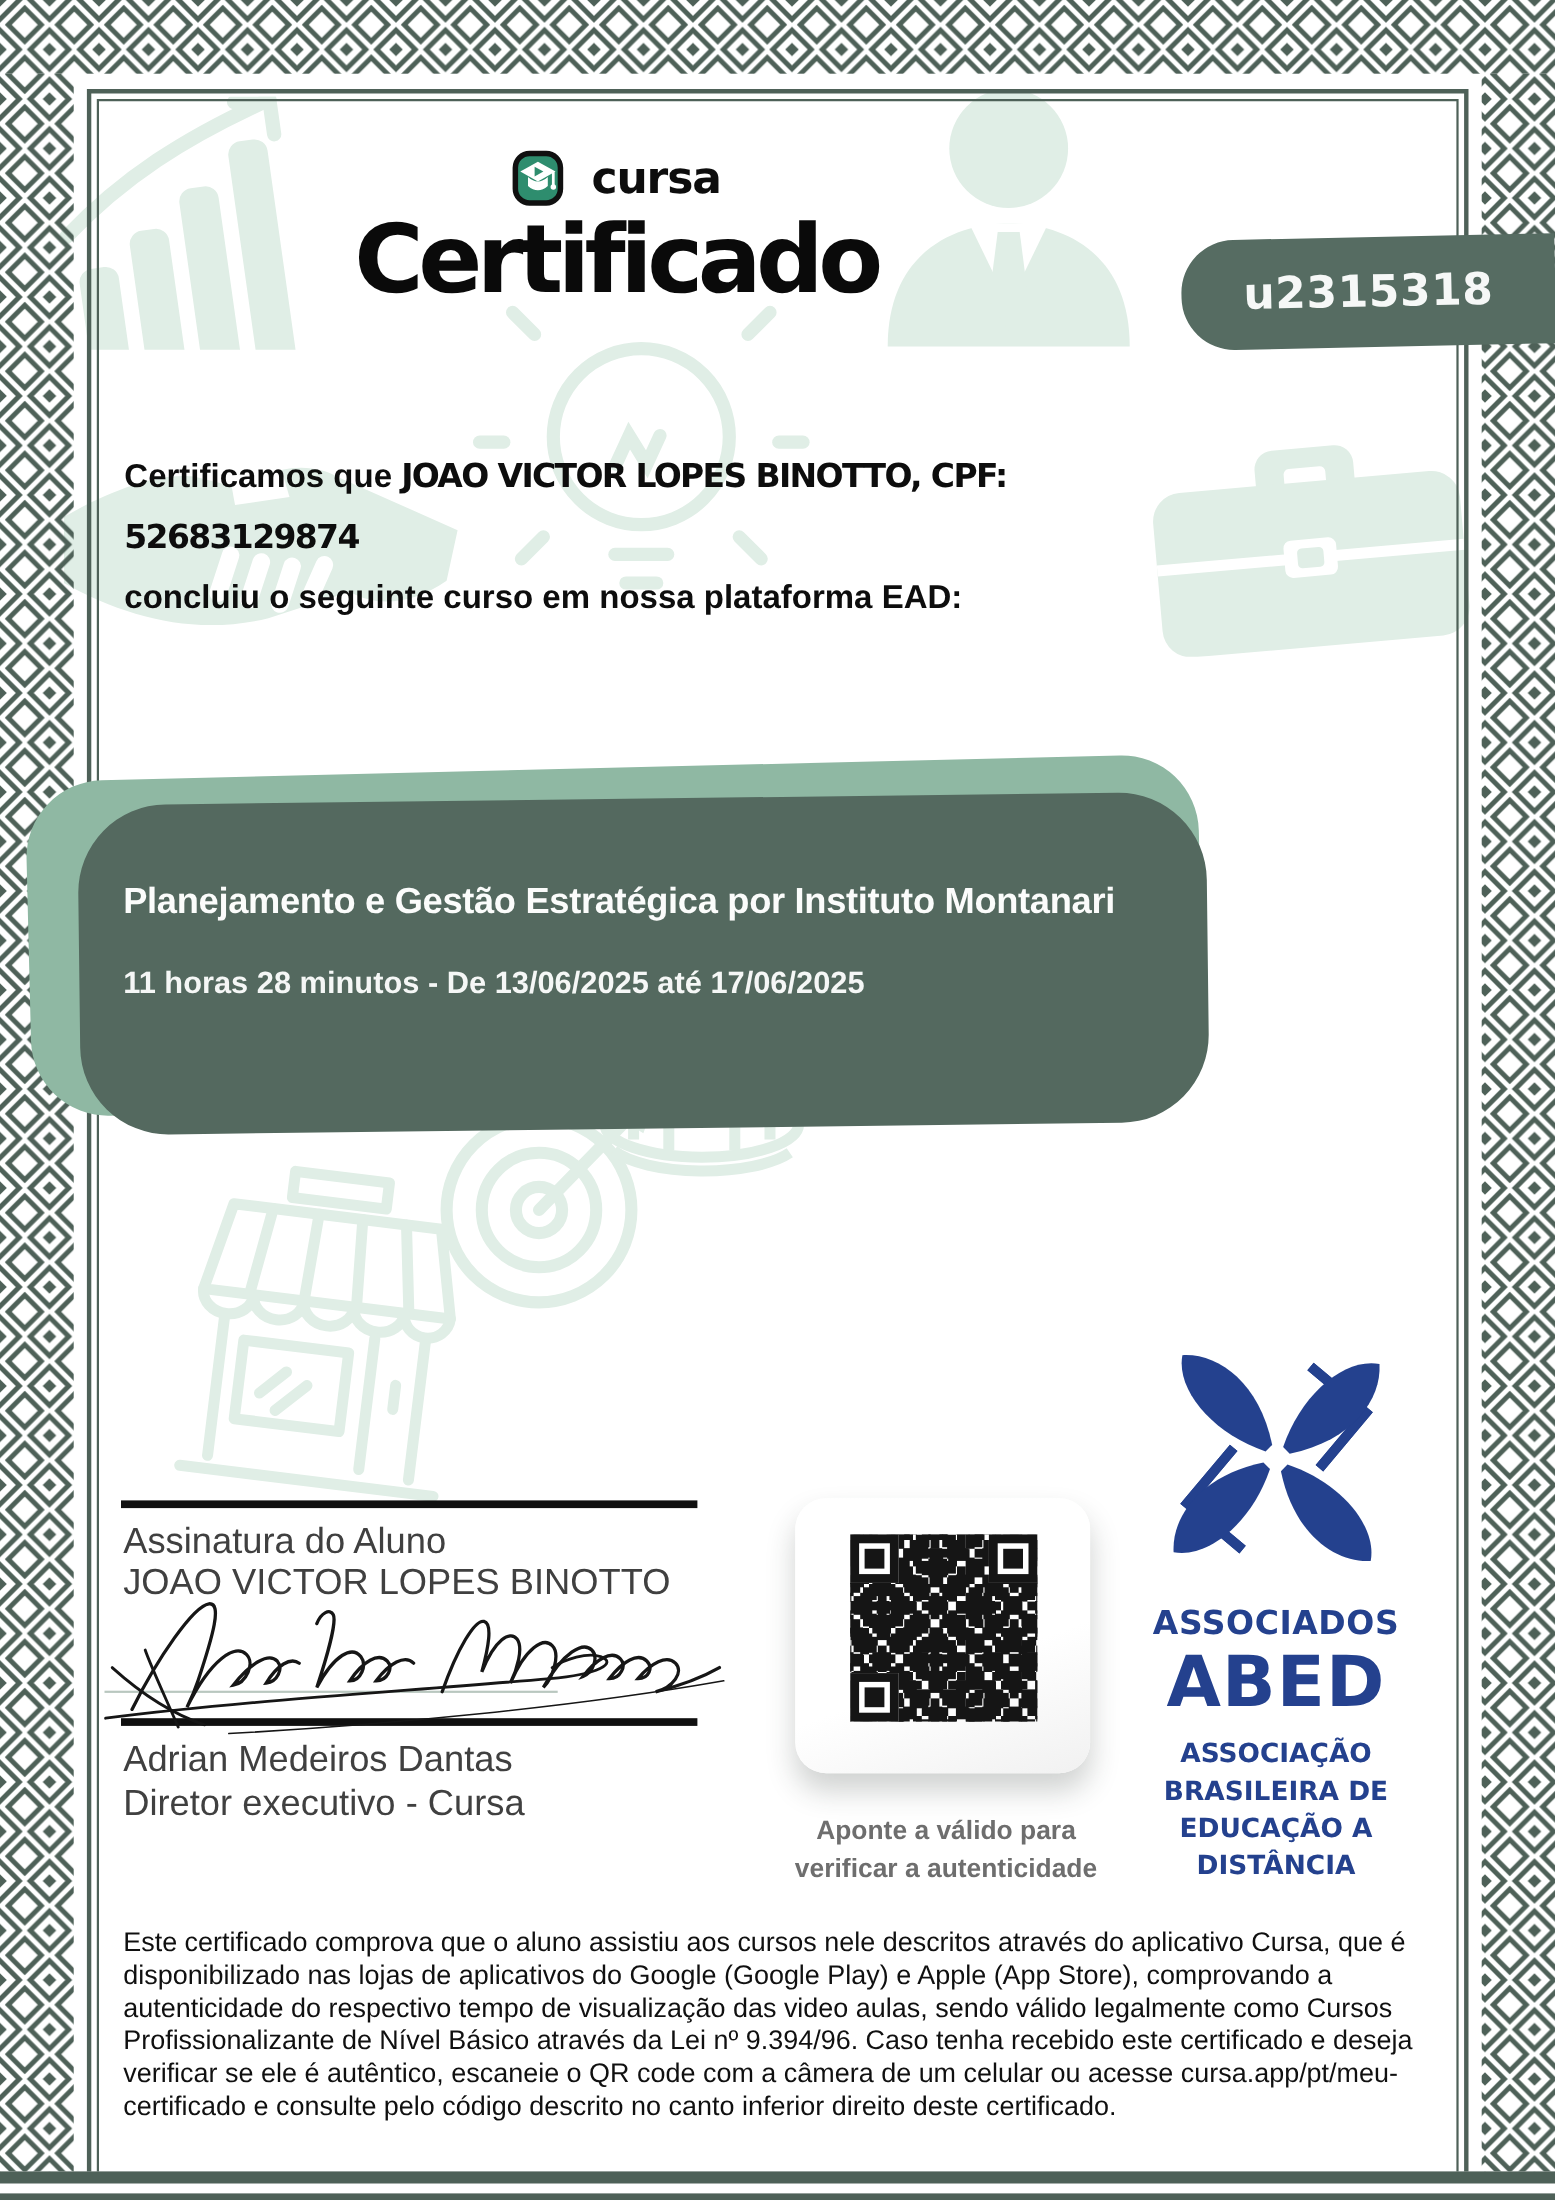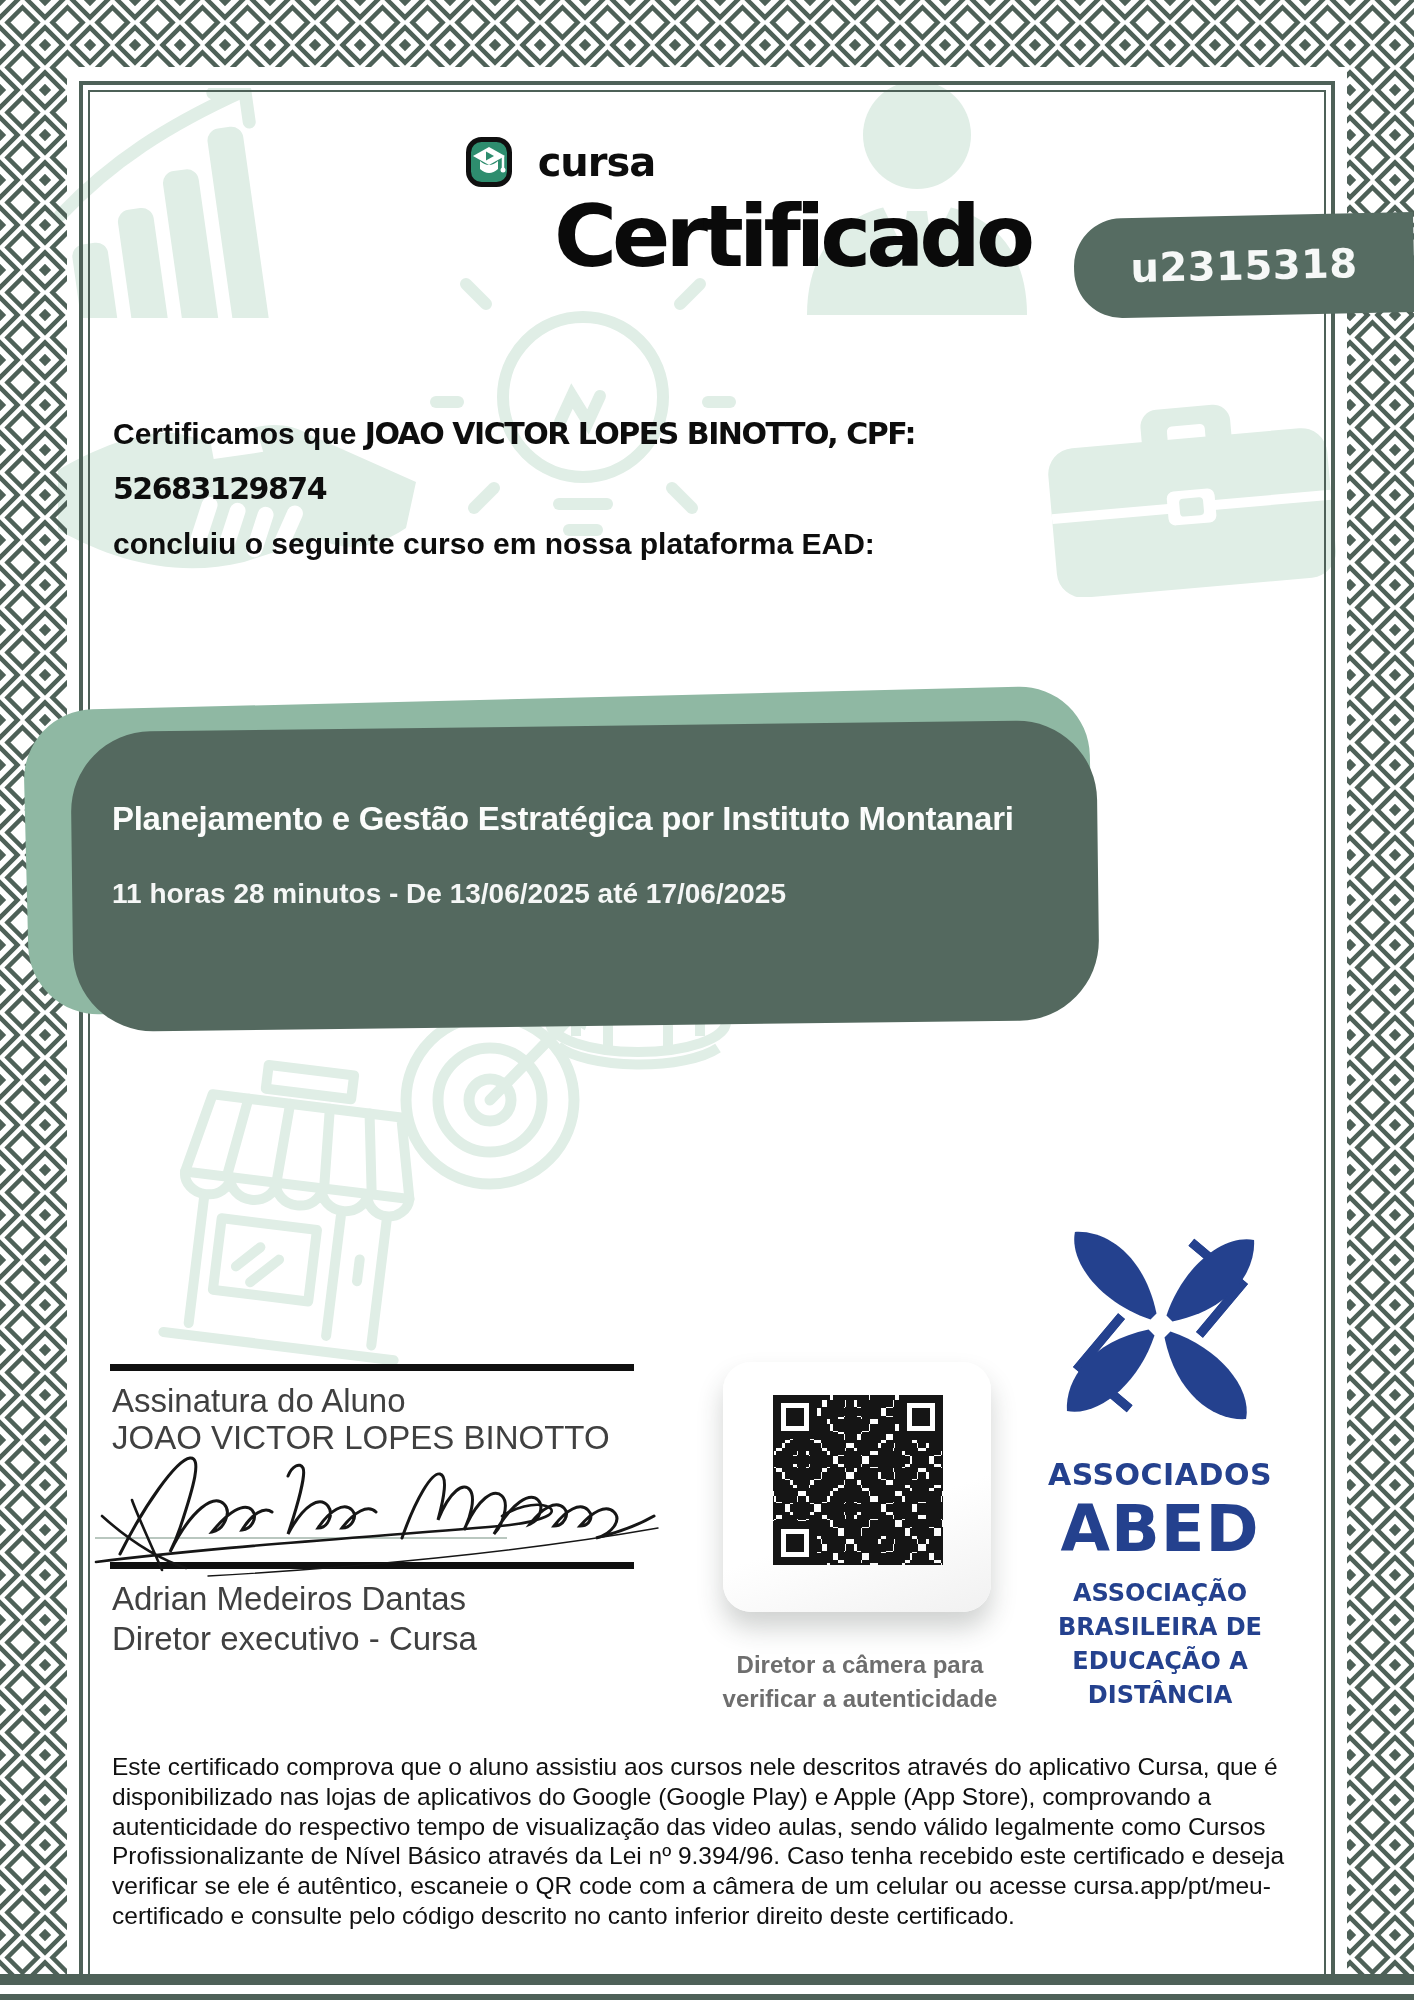--- a/index.html
+++ b/index.html
@@ -20,21 +20,21 @@
   .main-col{position:absolute;left:90px;top:0;width:940px;z-index:10;}
   .brand-row{
     position:absolute;left:0;top:136px;width:940px;
     display:flex;align-items:center;justify-content:center;gap:25px;
   }
   .brand-text{
     font-family:"DejaVu Sans", sans-serif;
     font-weight:800;font-size:40px;letter-spacing:-1px;color:#0d0d0d;
   }
   .cert-title{
-    position:absolute;left:0;top:186px;width:940px;text-align:right;
+    position:absolute;left:0;top:186px;width:940px;text-align:center;
     font-family:"DejaVu Sans", sans-serif;
     font-weight:800;font-size:86px;letter-spacing:-5px;color:#0a0a0a;
   }
 
   
   .code-badge{
     position:absolute;right:0;top:212px;width:340px;height:100px;z-index:40;
     background:var(--badge,#566c62);
     border-radius:48px 0 0 48px;
     transform:rotate(-1.2deg);transform-origin:100% 50%;
@@ -288,21 +288,21 @@
 <div class="sig-text" style="top:1620px">Diretor executivo - Cursa</div>
 
 <div class="qr-card">
   <div class="qr-area">
     <div class="finder tl"></div>
     <div class="finder tr"></div>
     <div class="finder bl"></div>
   </div>
 </div>
 <div class="qr-caption">
-  <span>Diretor a câmera para</span><br>
+  <span>Aponte a válido para</span><br>
   <span>verificar a autenticidade</span>
 </div>
 
 <div class="abed">
   <svg width="215" height="215" viewBox="-108 -108 216 216">
     <g fill="none" stroke="var(--abed_blue,#24418e)" stroke-width="9" transform="rotate(40)">
       <path d="M-30,-84 L36,-84 L36,-18"></path>
       <path d="M84,-30 L84,36 L18,36" transform="rotate(90)"></path>
       <path d="M30,84 L-36,84 L-36,18" transform="rotate(180)"></path>
       <path d="M-84,30 L-84,-36 L-18,-36" transform="rotate(270)"></path>

